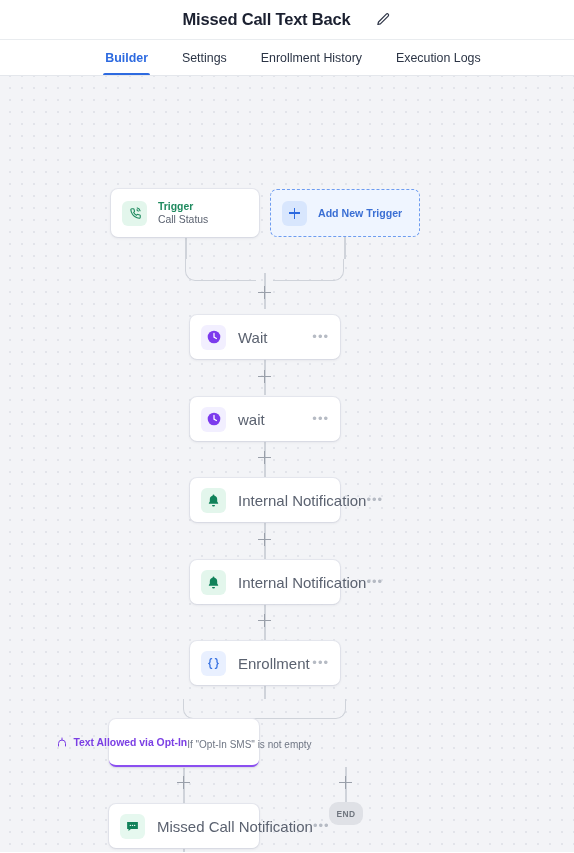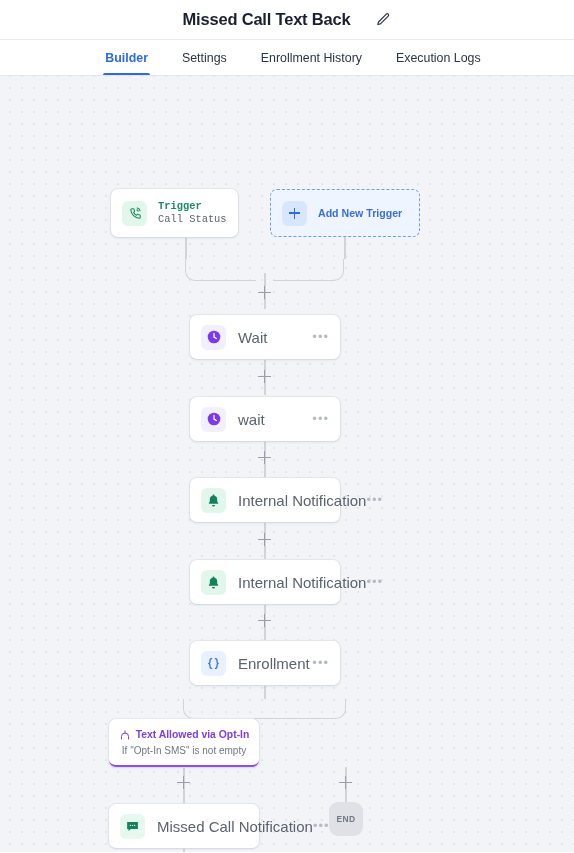--- a/index.html
+++ b/index.html
@@ -134,21 +134,21 @@
     font-size: 13px;
     letter-spacing: 1px;
     line-height: 6px;
     cursor: pointer;
     user-select: none;
   }
 
   
   .trigger-card {
     left: 111px; top: 113px;
-    width: 127px; height: 48px; font-family: Liberation Mono, monospace;
+    width: 148px; height: 48px;
   }
   .trigger-text { margin-left: 11px; }
   .trigger-title {
     font-size: 10.4px;
     font-weight: bold;
     color: #1f8a5f;
     line-height: 13px;
   }
   .trigger-sub {
     font-size: 10.4px;
@@ -198,21 +198,21 @@
   .step { left: 190px; width: 150px; height: 44px; }
 
   
   .branch {
     position: absolute;
     background: #ffffff;
     border-radius: 7px;
     border-bottom: 2.6px solid #8b4ff0;
     box-shadow: 0 1px 3px rgba(26,32,56,.09), 0 0 0 1px rgba(232,233,239,.9);
     display: flex;
-    flex-direction: column;
+    flex-direction: row;
     align-items: center;
     justify-content: center;
     padding: 0 8px;
     cursor: pointer;
   }
   .branch-head {
     display: flex;
     align-items: center;
     gap: 5px;
   }
@@ -225,21 +225,21 @@
   .branch-sub {
     font-size: 10px;
     color: #6f7684;
     margin-top: 4px;
     white-space: nowrap;
   }
 
   
   .end-pill {
     position: absolute;
-    width: 34px; height: 34px;
+    width: 34px; height: 23px;
     background: #dfe1e6;
     border-radius: 9px;
     display: flex;
     align-items: center;
     justify-content: center;
     font-size: 8.4px;
     font-weight: bold;
     color: #70767f;
     letter-spacing: .4px;
     cursor: pointer;

